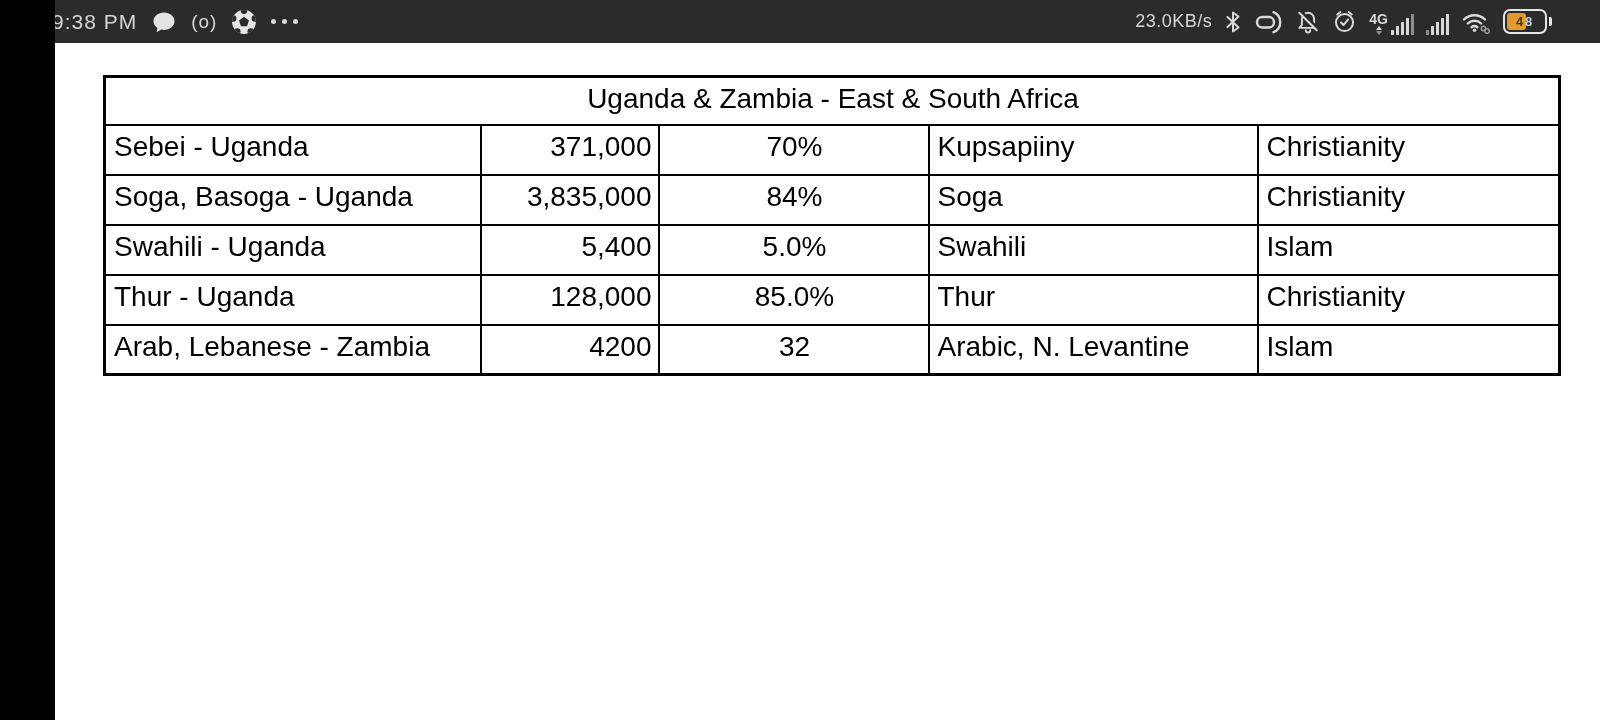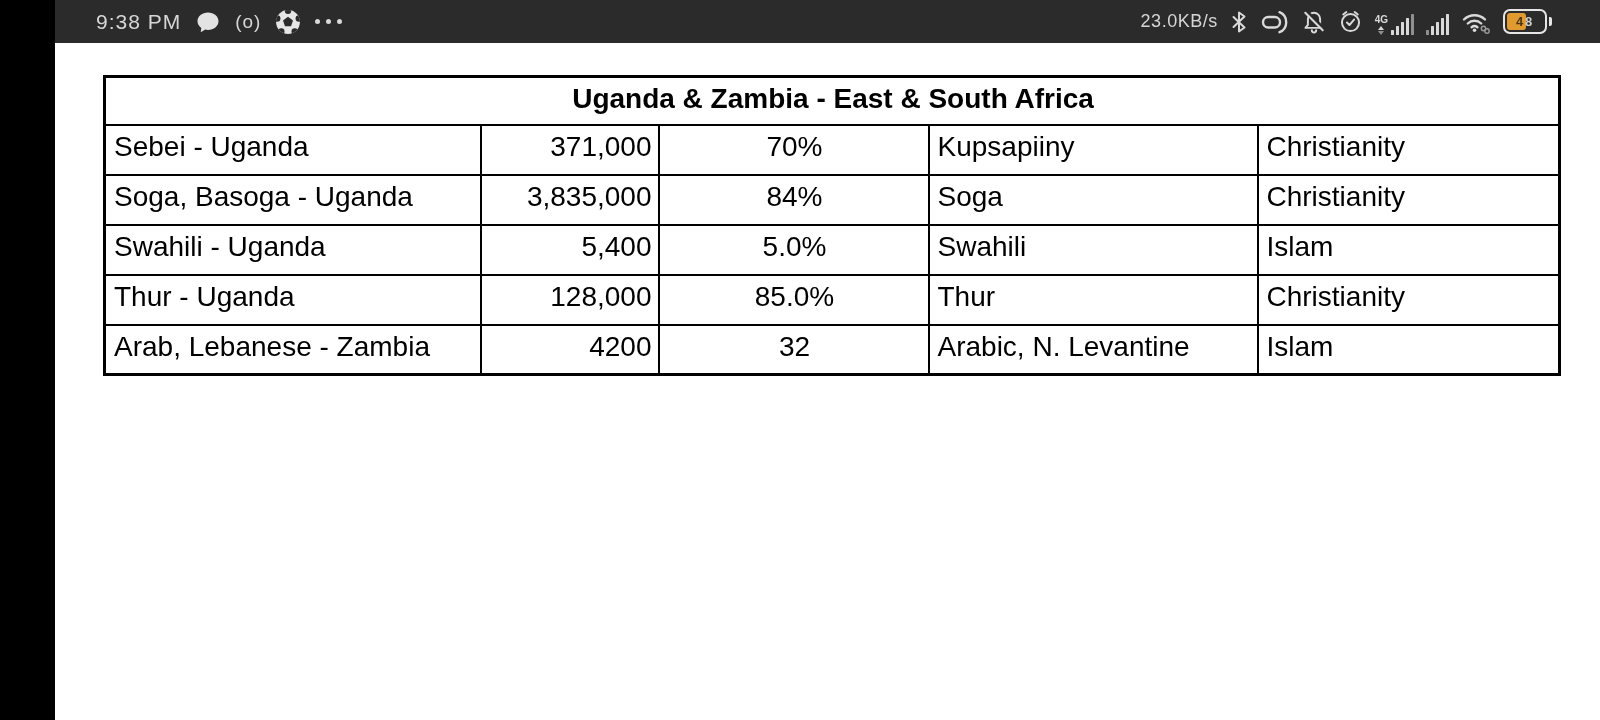--- a/index.html
+++ b/index.html
@@ -6,35 +6,35 @@
   #screen{
     position:relative;width:1600px;height:720px;background:#ffffff;
     overflow:hidden;font-family:"Liberation Sans",sans-serif;
   }
   
   #bezel{position:absolute;left:0;top:0;width:55px;height:720px;background:#000;z-index:10;}
   
   #statusbar{
     position:absolute;left:0;top:0;width:1600px;height:43px;background:#2b2b2b;
     display:flex;align-items:center;justify-content:space-between;
-    color:#d9d9d9;box-sizing:border-box;padding-left:96px;padding-right:48px;z-index:5;
+    color:#d9d9d9;box-sizing:border-box;padding-left:52px;padding-right:48px;z-index:5;
   }
   .sb-left,.sb-right{display:flex;align-items:center;height:100%;}
   .sb-left{gap:14px;}
   .sb-right{gap:12px;}
   .sb-time{font-size:21px;letter-spacing:1px;color:#d6d6d6;}
   .sb-speed{font-size:18px;letter-spacing:0.5px;color:#d6d6d6;white-space:nowrap;}
   .recorder{font-size:19px;color:#d6d6d6;letter-spacing:1px;}
   .dots{display:flex;gap:6px;align-items:center;}
   .dots i{width:5px;height:5px;border-radius:50%;background:#d9d9d9;}
   svg.icn{display:block;}
   
   .sig{display:flex;align-items:flex-end;gap:2px;height:26px;}
   .sig-left{display:flex;flex-direction:column;align-items:center;justify-content:flex-end;margin-right:1px;}
-  .sig-4g{font-size:10px;line-height:9px;color:#d9d9d9;font-weight:bold;text-align:right;}
+  .sig-4g{font-size:14px;line-height:9px;color:#d9d9d9;font-weight:bold;text-align:right;}
   .tri-up{width:0;height:0;border-left:3px solid transparent;border-right:3px solid transparent;border-bottom:4px solid #d9d9d9;margin-top:2px;}
   .tri-down{width:0;height:0;border-left:3px solid transparent;border-right:3px solid transparent;border-top:4px solid #8f8f8f;margin-top:1px;}
   .bars{display:flex;align-items:flex-end;gap:2px;}
   .bars i{width:3px;background:#d9d9d9;border-radius:0.5px;}
   .bars i.dim{background:#8f8f8f;}
   
   .battery{display:flex;align-items:center;}
   .bat-body{position:relative;width:40px;height:21px;border:2.5px solid #e6e6e6;border-radius:7px;background:transparent;}
   .bat-fill{position:absolute;left:2px;top:2px;bottom:2px;width:19px;background:#e09a30;border-radius:3px;}
   .bat-d1,.bat-d2{position:absolute;top:2px;font-size:13px;font-weight:bold;line-height:17px;}
@@ -47,21 +47,21 @@
     position:absolute;left:48px;top:32px;  
     border-collapse:collapse;table-layout:fixed;width:1455px;
     color:#000;
   }
   #doc-table td,#doc-table th{
     border:2px solid #000;vertical-align:top;box-sizing:border-box;
     font-size:28px;line-height:1.12;padding:5px 6px 0 8px;overflow:hidden;white-space:nowrap;
   }
   #doc-table{border:3px solid #000;}
   tr.row-title{height:48px;}
-  tr.row-title td{font-weight:bold;font-size:30px;text-align:center;padding-top:4px;}
+  tr.row-title td{font-weight:normal;font-size:30px;text-align:center;padding-top:4px;}
   tr.row-head{height:49px;}
   tr.row-head th{font-weight:bold;font-size:29px;text-align:left;border-bottom-width:3px;}
   tr.row-data{height:50px;}
   td.num{text-align:right;padding-right:12px;}
   td.pct{text-align:center;}
 </style>
 </head>
 <body>
 
 <div id="screen">

